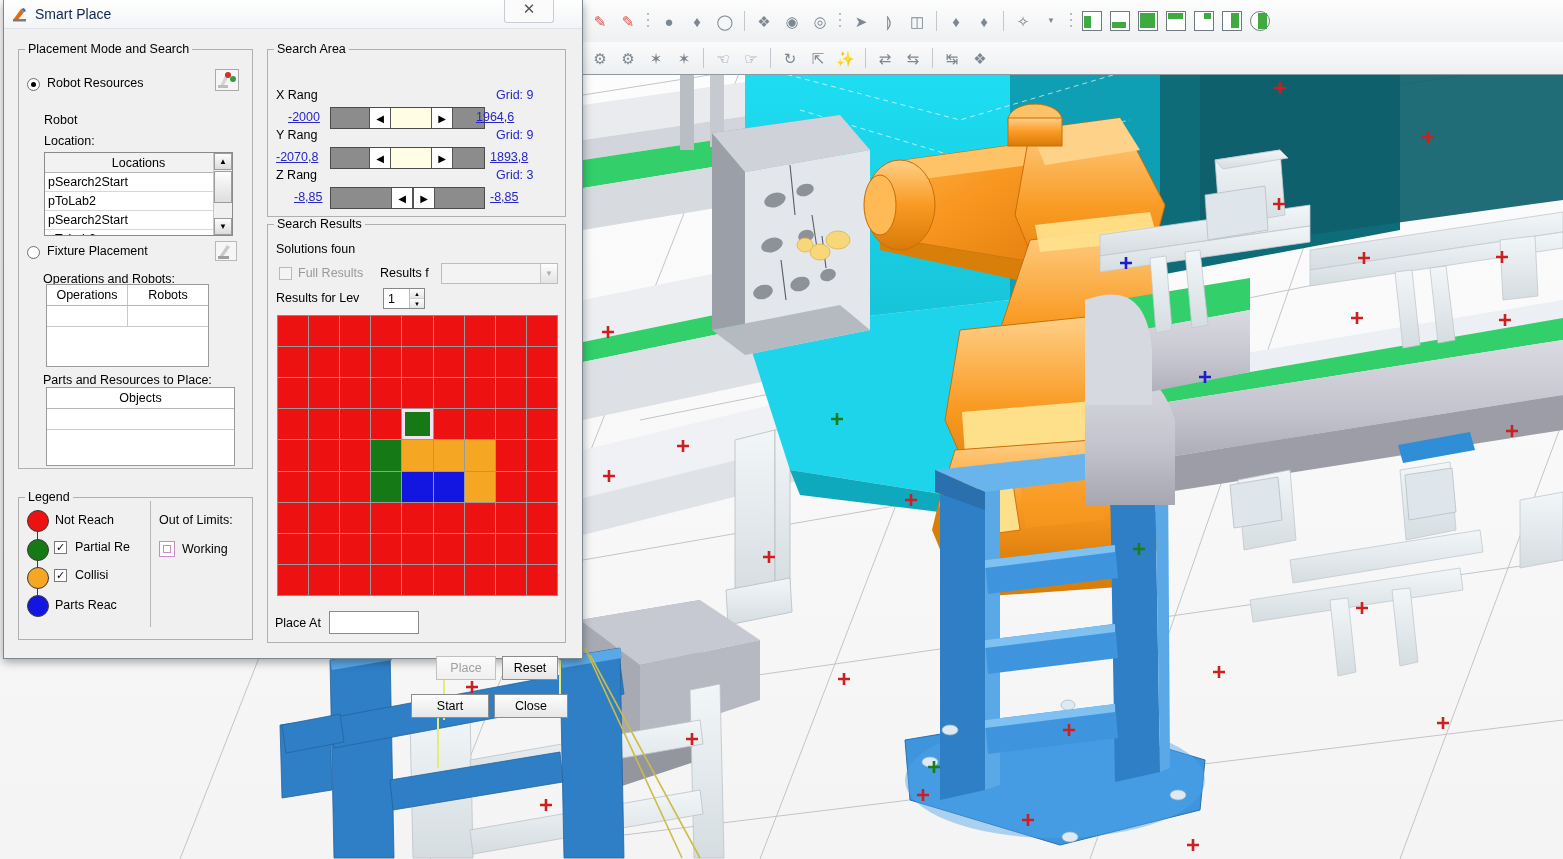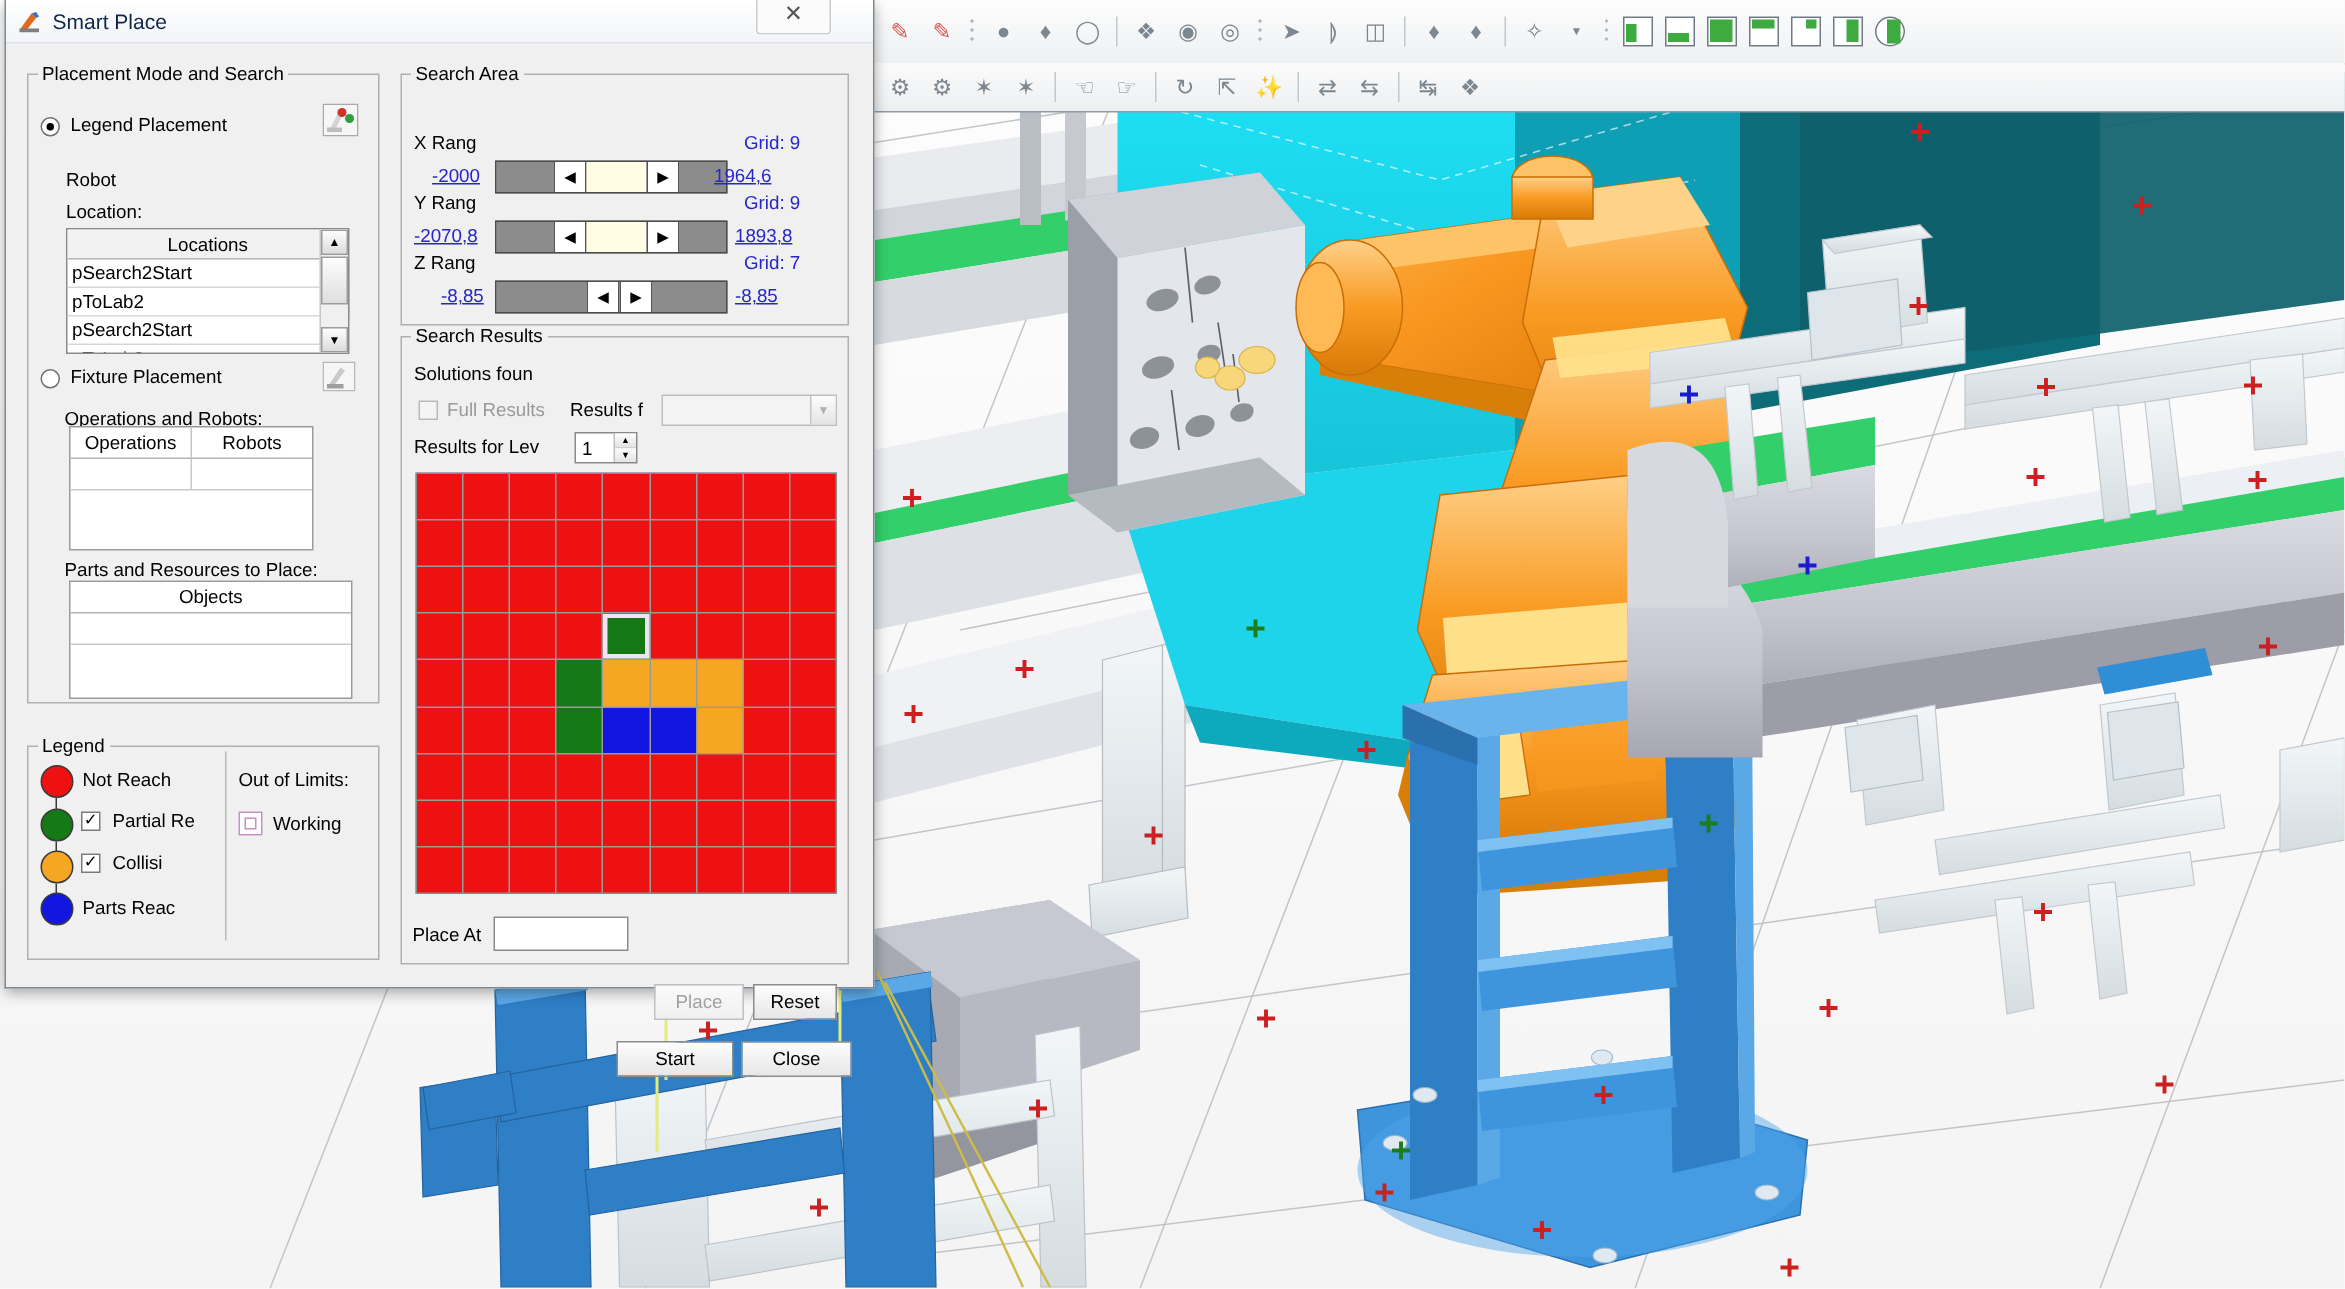--- a/index.html
+++ b/index.html
@@ -510,21 +510,21 @@
     <div id="closebtn">✕</div>
   </div>
 
   <div id="dlgbody">
 
     <fieldset class="grp" style="left:14px;top:13px;width:233px;height:425px;">
       <legend>Placement Mode and Search</legend>
     </fieldset>
 
     <span class="radio on" style="left:23px;top:49px;"></span>
-    <span class="lbl" style="left:43px;top:47px;">Legend Placement</span>
+    <span class="lbl" style="left:43px;top:47px;">Robot Resources</span>
     <span style="position:absolute;left:211px;top:40px;width:24px;height:22px;">
       <svg width="24" height="22" viewBox="0 0 24 22">
         <rect x="0.5" y="0.5" width="23" height="21" fill="#f6f6f6" stroke="#a9a9a9"></rect>
         <polygon points="5,17 11,5 14,7 8,18" fill="#d4d4d4"></polygon>
         <circle cx="13" cy="6" r="3" fill="#d0322b"></circle>
         <circle cx="18" cy="10" r="3" fill="#2f9e3f"></circle>
         <rect x="3" y="16" width="10" height="3" fill="#bdbdbd"></rect>
       </svg>
     </span>
 
@@ -631,21 +631,21 @@
     <div class="slider" style="left:326px;top:118px;width:155px;">
       <div class="sl-pad" style="width:38px"></div>
       <div class="sl-btn">◀</div>
       <div class="sl-fill" style="flex:1"></div>
       <div class="sl-btn">▶</div>
       <div class="sl-pad" style="width:31px"></div>
     </div>
     <span class="lnk" style="left:486px;top:121px;">1893,8</span>
 
     <span class="lbl" style="left:272px;top:139px;">Z Rang</span>
-    <span class="blu" style="left:492px;top:139px;">Grid: 7</span>
+    <span class="blu" style="left:492px;top:139px;">Grid: 3</span>
     <span class="lnk" style="left:290px;top:161px;">-8,85</span>
     <div class="slider" style="left:326px;top:158px;width:155px;">
       <div class="sl-pad" style="width:60px"></div>
       <div class="sl-btn">◀</div>
       <div class="sl-btn">▶</div>
       <div class="sl-pad" style="flex:1"></div>
     </div>
     <span class="lnk" style="left:486px;top:161px;">-8,85</span>
 
     <fieldset class="grp" style="left:263px;top:188px;width:297px;height:424px;">

